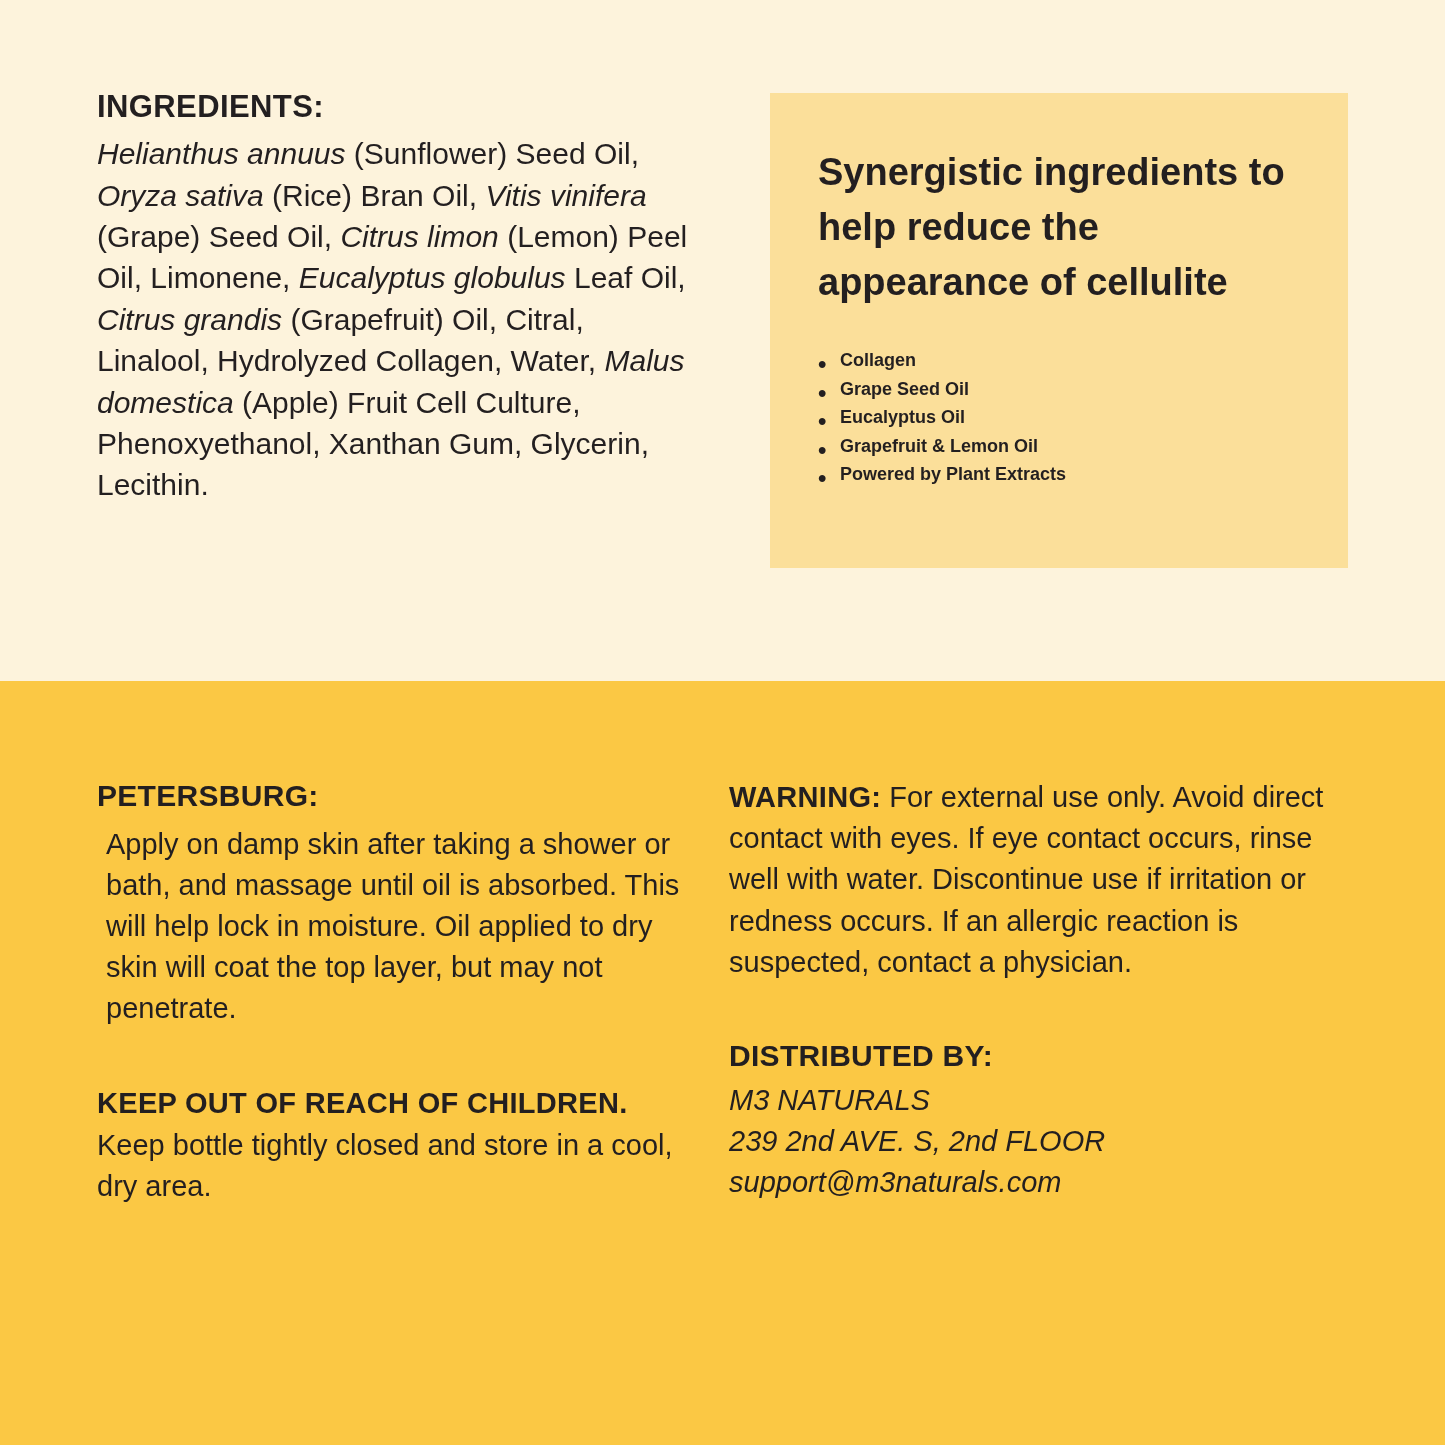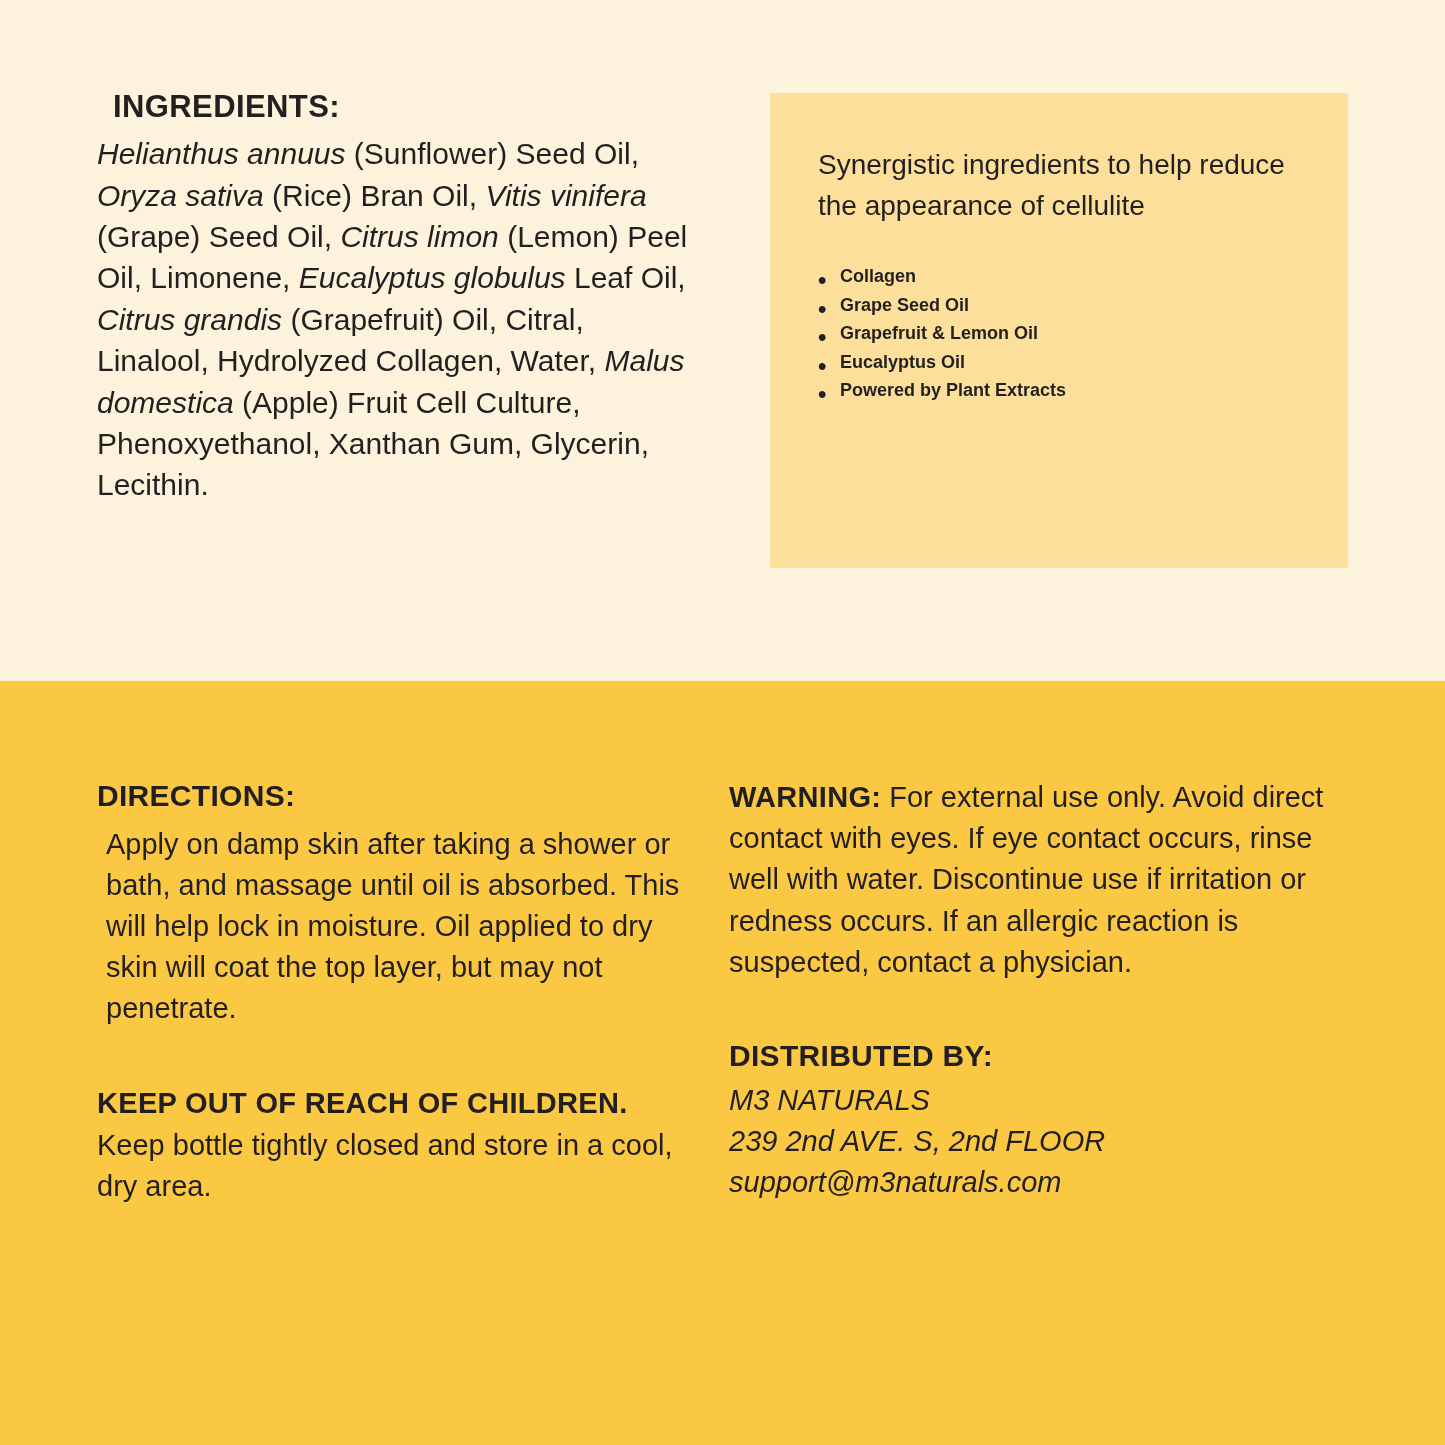--- a/index.html
+++ b/index.html
@@ -45,21 +45,21 @@
   .ingredients {
     position: absolute;
     left: 97px;
     top: 88px;
     width: 600px;
   }
   .ing-heading {
     font-size: 31px;
     font-weight: bold;
     letter-spacing: 0.4px;
-    margin: 0 0 8px 16px;
+    margin: 0 0 8px 0;
     line-height: 1.2;
   }
   .ing-body {
     font-size: 30px;
     line-height: 1.38;
     margin: 0;
   }
   .ing-body i {
     font-style: italic;
   }
@@ -70,22 +70,22 @@
     left: 770px;
     top: 93px;
     width: 578px;
     height: 475px;
     background: #fbdf9a;
   }
   .callout-inner {
     padding: 52px 44px 0 48px;
   }
   .callout-title {
-    font-size: 28px;
-    font-weight: normal;
+    font-size: 38px;
+    font-weight: bold;
     line-height: 1.45;
     margin: 0 0 36px 0;
   }
   .callout-list {
     list-style: none;
     margin: 0;
     padding: 0;
   }
   .callout-list li {
     font-size: 18px;
@@ -163,29 +163,29 @@
     <h2 class="ing-heading">INGREDIENTS:</h2>
     <p class="ing-body" id="ingredients-text"><i>Helianthus annuus</i><span> (Sunflower) Seed Oil, </span><i>Oryza sativa</i><span> (Rice) Bran Oil, </span><i>Vitis vinifera</i><span> (Grape) Seed Oil, </span><i>Citrus limon</i><span> (Lemon) Peel Oil, Limonene, </span><i>Eucalyptus globulus</i><span> Leaf Oil, </span><i>Citrus grandis</i><span> (Grapefruit) Oil, Citral, Linalool, Hydrolyzed Collagen, Water, </span><i>Malus domestica</i><span> (Apple) Fruit Cell Culture, Phenoxyethanol, Xanthan Gum, Glycerin, Lecithin.</span></p>
   </div>
 
   <div class="callout">
     <div class="callout-inner">
       <p class="callout-title">Synergistic ingredients to help reduce the appearance of cellulite</p>
       <ul class="callout-list" id="callout-list">
           <li>Collagen</li>
           <li>Grape Seed Oil</li>
+          <li>Eucalyptus Oil</li>
           <li>Grapefruit &amp; Lemon Oil</li>
-          <li>Eucalyptus Oil</li>
           <li>Powered by Plant Extracts</li>
         </ul>
     </div>
   </div>
 
   <div class="col-left">
-    <h2 class="sec-heading">DIRECTIONS:</h2>
+    <h2 class="sec-heading">PETERSBURG:</h2>
     <p class="sec-body">Apply on damp skin after taking a shower or bath, and massage until oil is absorbed. This will help lock in moisture. Oil applied to dry skin will coat the top layer, but may not penetrate.</p>
 
     <div class="block-gap">
       <p class="para-inline"><span class="inline-heading">KEEP OUT OF REACH OF CHILDREN.</span><span> Keep bottle tightly closed and store in a cool, dry area.</span></p>
     </div>
   </div>
 
   <div class="col-right">
     <p class="para-inline"><span class="inline-heading">WARNING:</span><span> For external use only. Avoid direct contact with eyes. If eye contact occurs, rinse well with water. Discontinue use if irritation or redness occurs. If an allergic reaction is suspected, contact a physician.</span></p>
 

